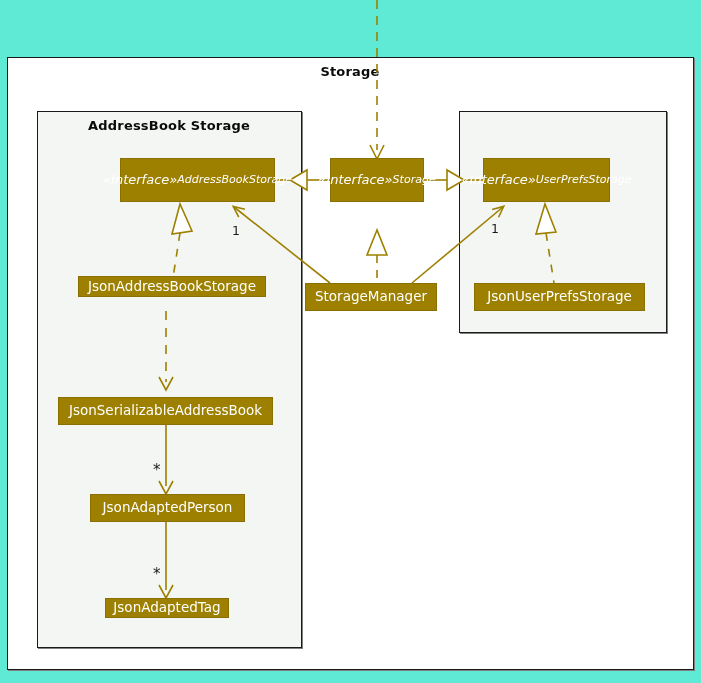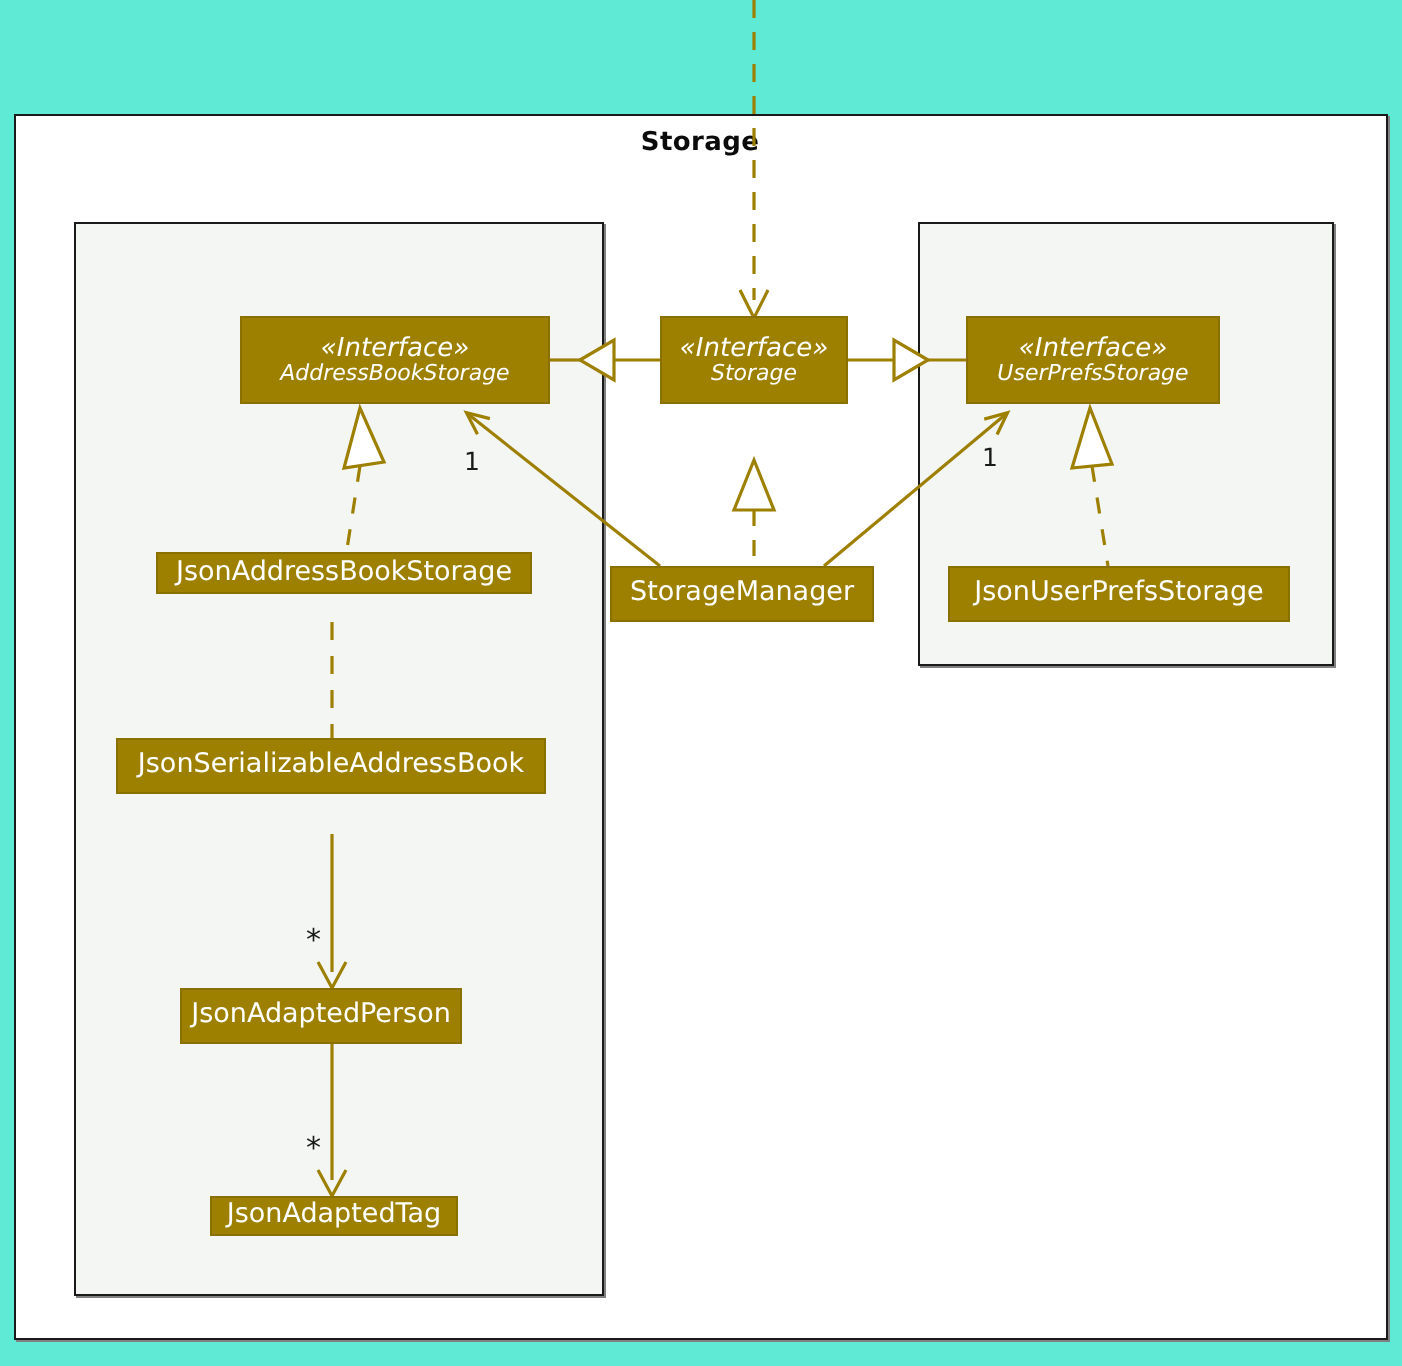--- a/index.html
+++ b/index.html
@@ -45,21 +45,20 @@
     white-space: nowrap;
     letter-spacing: .2px;
   }
   .node {
     position: absolute;
     box-sizing: border-box;
     background: #9d8000;
     border: 1px solid #8a7000;
     color: #ffffff;
     display: flex;
-    flex-direction: column;
     align-items: center;
     justify-content: center;
     font-size: 13.5px;
     line-height: 1.03;
     white-space: nowrap;
     text-align: center;
   }
   .node .iface-kw {
     font-style: italic;
     font-size: 13px;
@@ -90,20 +89,21 @@
 </style>
 </head>
 <body>
 
 <div id="canvas">
 
   <div class="pkg pkg-outer" style="left:7px; top:57px; width:687px; height:613px;"></div>
   <div class="pkg-title" style="left:280px; top:64px; width:140px;">Storage</div>
 
   <div class="pkg pkg-inner" style="left:37px; top:111px; width:265px; height:537px;"></div>
+  <div class="pkg-title" style="left:40px; top:118px; width:258px;">AddressBook Storage</div>
 
   <div class="pkg pkg-inner" style="left:459px; top:111px; width:208px; height:222px;"></div>
 
   <svg class="layer" viewBox="0 0 701 683">
     <defs>
       <marker id="open-arrow" markerWidth="14" markerHeight="14" refX="11" refY="6" orient="auto" markerUnits="userSpaceOnUse">
         <path d="M1,1 L12,6 L1,11" fill="none" stroke="#9d8000" stroke-width="1.6"></path>
       </marker>
     </defs>
 
@@ -188,25 +188,25 @@
   </div>
 
   <div class="node" style="left:305px; top:283px; width:132px; height:28px;">
     <span class="cls-name">StorageManager</span>
   </div>
 
   <div class="node" style="left:474px; top:283px; width:171px; height:28px;">
     <span class="cls-name">JsonUserPrefsStorage</span>
   </div>
 
-  <div class="node" style="left:58px; top:369px; width:215px; height:28px;">
+  <div class="node" style="left:58px; top:397px; width:215px; height:28px;">
     <span class="cls-name">JsonSerializableAddressBook</span>
   </div>
 
-  <div class="node" style="left:90px; top:494px; width:141px; height:28px;">
+  <div class="node" style="left:90px; top:494px; width:155px; height:28px;">
     <span class="cls-name">JsonAdaptedPerson</span>
   </div>
 
   <div class="node" style="left:105px; top:598px; width:124px; height:20px;">
     <span class="cls-name">JsonAdaptedTag</span>
   </div>
 
 </div>
 
 </body></html>

